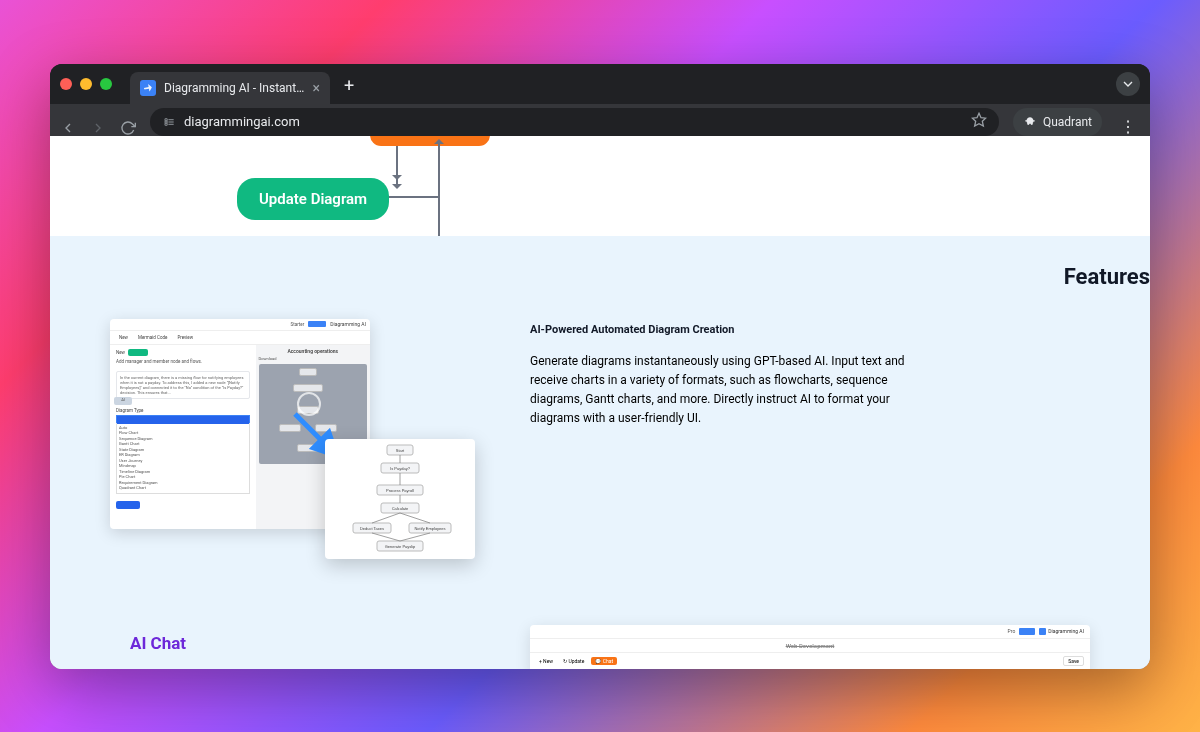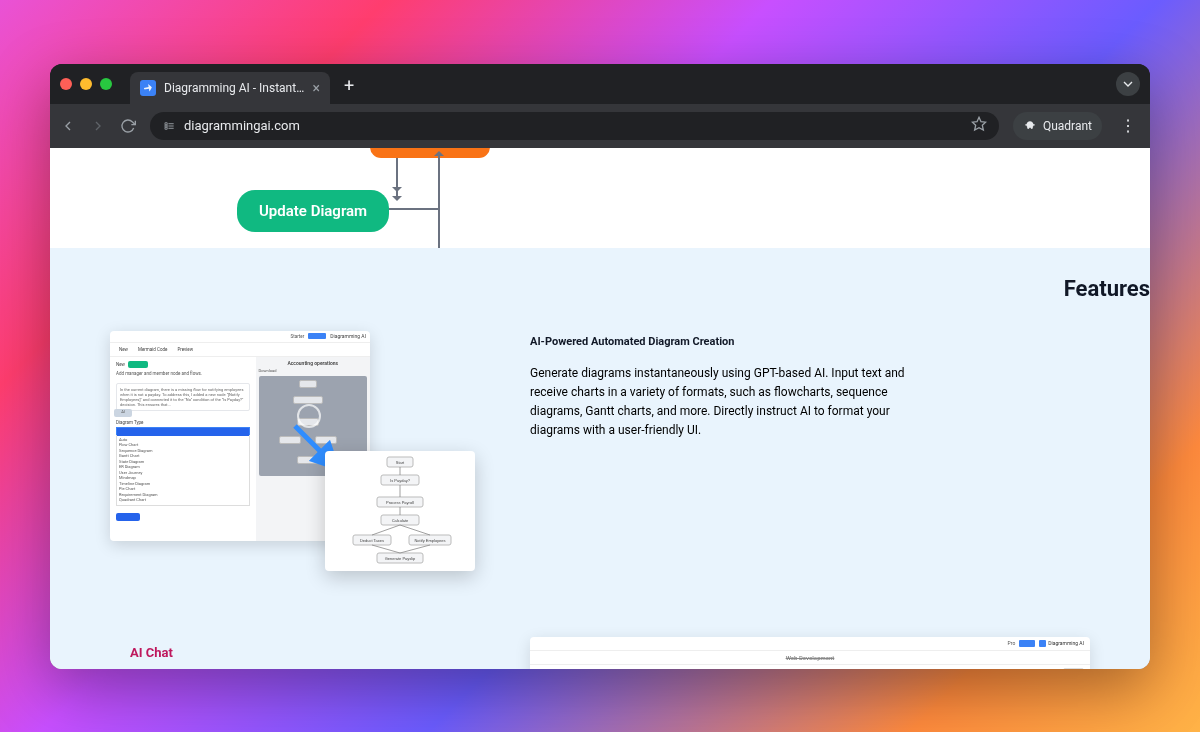--- a/index.html
+++ b/index.html
@@ -50,24 +50,24 @@
   margin-top: 8px;
 }
 .tab .favicon { width: 16px; height: 16px; background: #3b82f6; border-radius: 3px; position: relative; }
 .tab .favicon::after { content: ""; position: absolute; inset: 3px; background: #fff; clip-path: polygon(0 40%, 60% 40%, 60% 0, 100% 50%, 60% 100%, 60% 60%, 0 60%); transform: rotate(-10deg) scale(0.8); opacity: 0.9; }
 .tab .title { white-space: nowrap; overflow: hidden; text-overflow: ellipsis; flex: 1; }
 .tab .close { color: #9aa0a6; font-size: 14px; }
 .newtab { color: #e8eaed; font-size: 18px; padding: 0 6px; margin-top: 4px; }
 .spacer { flex: 1; }
 .expand { width: 24px; height: 24px; border-radius: 50%; background: #3c4043; color: #e8eaed; display: flex; align-items: center; justify-content: center; font-size: 12px; }
 .toolbar {
-  height: 44px;
+  height: 32px;
   background: #35363a;
   display: flex;
-  align-items: center;
+  align-items: flex-end;
   padding: 0 10px;
   gap: 14px;
   color: #9aa0a6;
 }
 .toolbar .nav-ico { width: 16px; height: 16px; display: flex; align-items: center; justify-content: center; }
 .addr {
   flex: 1;
   height: 28px;
   background: #202124;
   border-radius: 14px;
@@ -157,21 +157,21 @@
   width: 50px; height: 50px;
 }
 .big-arrow svg { width: 100%; height: 100%; }
 
 .feature-text { flex: 1; padding-top: 4px; }
 .feature-text h3 { font-size: 11px; font-weight: 700; color: #111827; margin-bottom: 16px; }
 .feature-text p { font-size: 12px; color: #000000; line-height: 1.6; max-width: 400px; }
 
 .feature-row2 { display: flex; gap: 40px; padding: 0 60px; align-items: flex-start; }
 .feature-row2 .txt-col { width: 380px; padding-top: 4px; padding-left: 20px; }
-.feature-row2 h3 { font-size: 13px; font-weight: 700; color: #be185d; }
+.feature-row2 h3 { font-size: 17px; font-weight: 700; color: #6d28d9; }
 .shot3 {
   flex: 1; height: 50px; background: #fff; border-radius: 4px 4px 0 0;
   box-shadow: 0 4px 16px rgba(0,0,0,0.12); font-size: 5.5px;
   margin-top: -4px; overflow: hidden;
 }
 .shot3 .hdr { height: 14px; display: flex; justify-content: flex-end; align-items: center; padding: 0 6px; gap: 4px; border-bottom: 1px solid #eee; }
 .shot3 .hdr .pro { font-size: 5px; color: #555; }
 .shot3 .hdr .lgn { width: 16px; height: 7px; background: #3b82f6; border-radius: 1px; }
 .shot3 .hdr .brand { font-size: 5px; color: #333; display: flex; align-items: center; gap: 2px; }
 .shot3 .hdr .brand .fav { width: 7px; height: 7px; background: #3b82f6; border-radius: 1px; }

